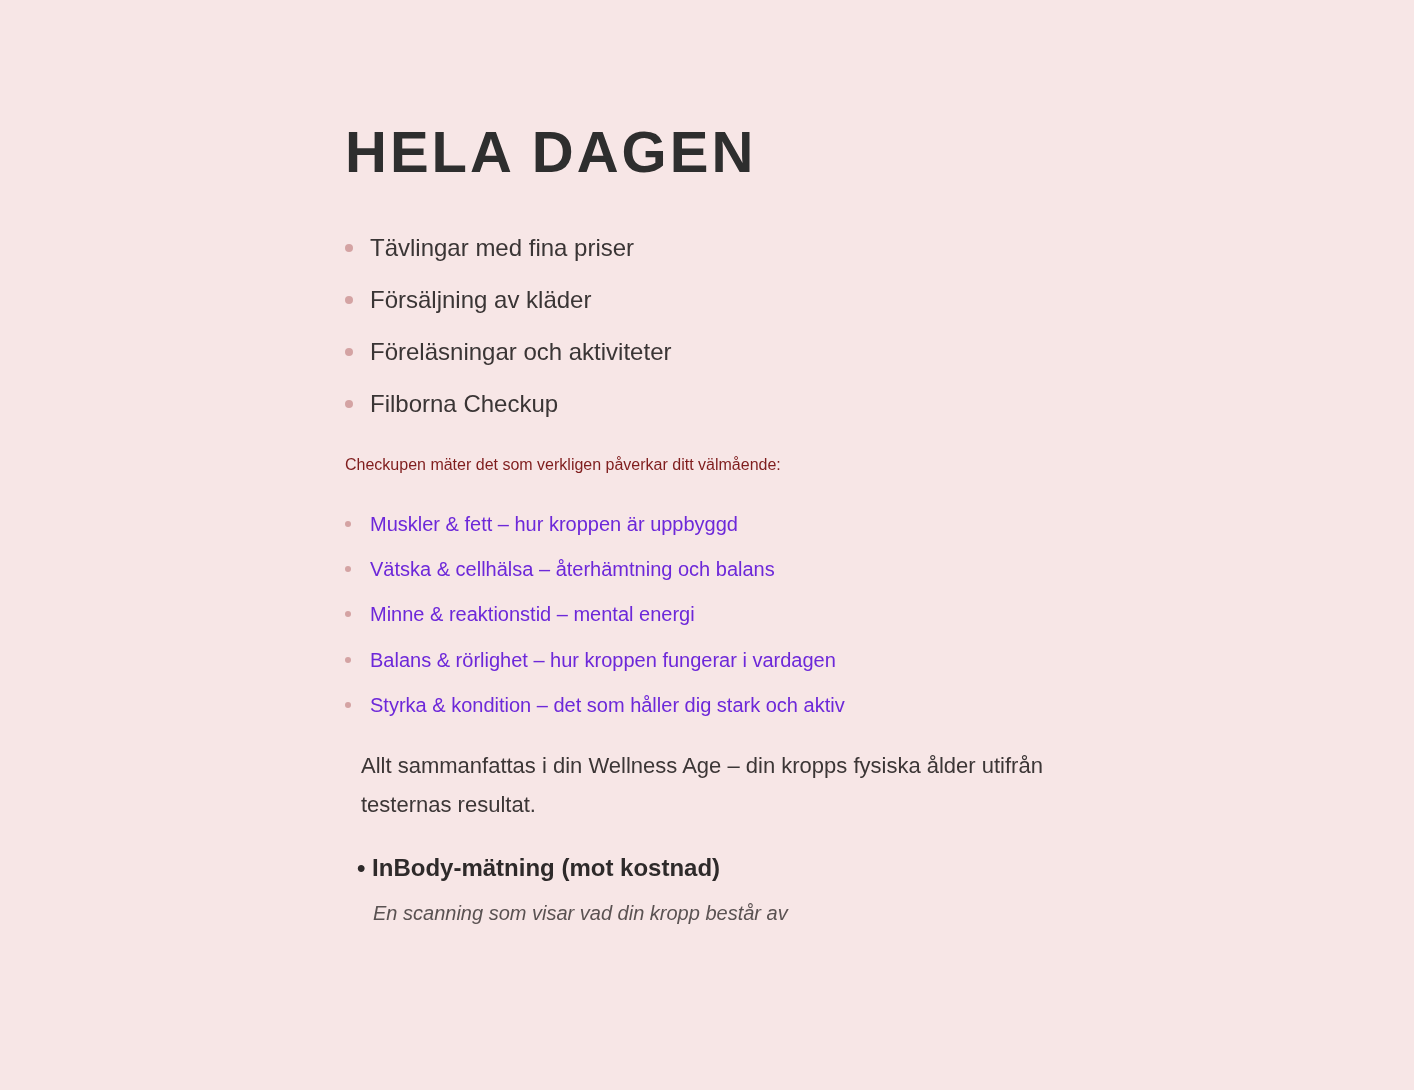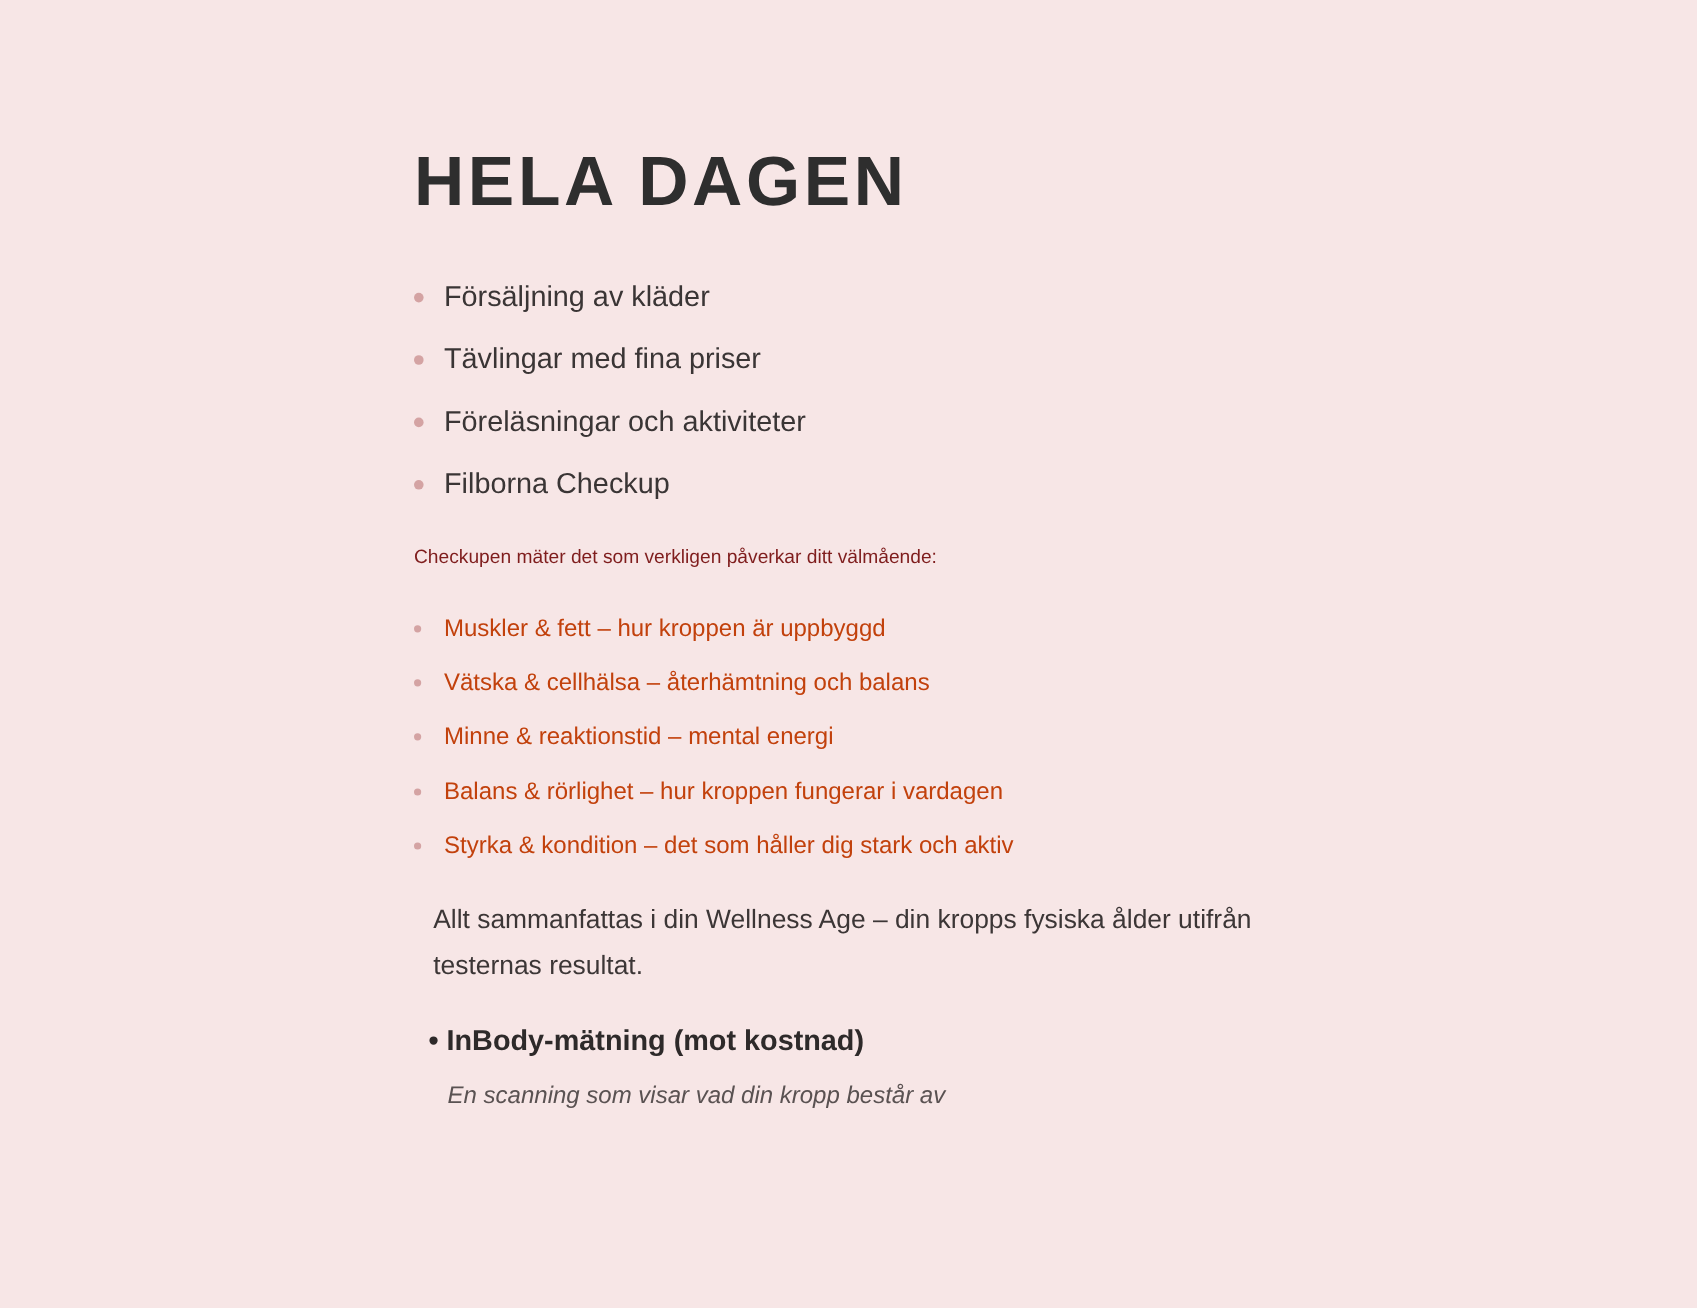--- a/index.html
+++ b/index.html
@@ -72,21 +72,21 @@
       left: 0;
       margin: 0;
       padding: 0;
       list-style: none;
     }
     ul.sub-list li {
       position: relative;
       height: 45.2px;
       line-height: 36px;
       font-size: 20px;
-      color: #c2410c;
+      color: #6d28d9;
       padding-left: 25px;
       white-space: nowrap;
     }
     ul.sub-list .dot {
       width: 6px;
       height: 6px;
       top: 15px;
       left: 0;
     }
     .summary {
@@ -120,22 +120,22 @@
       white-space: nowrap;
     }
   </style>
 </head>
 <body>
 
 <div class="content">
   <h1 class="title">HELA DAGEN</h1>
 
   <ul class="main-list">
+    <li><span class="dot"></span><span>Tävlingar med fina priser</span></li>
     <li><span class="dot"></span><span>Försäljning av kläder</span></li>
-    <li><span class="dot"></span><span>Tävlingar med fina priser</span></li>
     <li><span class="dot"></span><span>Föreläsningar och aktiviteter</span></li>
     <li><span class="dot"></span><span>Filborna Checkup</span></li>
   </ul>
 
   <p class="intro">Checkupen mäter det som verkligen påverkar ditt välmående:</p>
 
   <ul class="sub-list">
     <li><span class="dot"></span><span>Muskler &amp; fett – hur kroppen är uppbyggd</span></li>
     <li><span class="dot"></span><span>Vätska &amp; cellhälsa – återhämtning och balans</span></li>
     <li><span class="dot"></span><span>Minne &amp; reaktionstid – mental energi</span></li>

